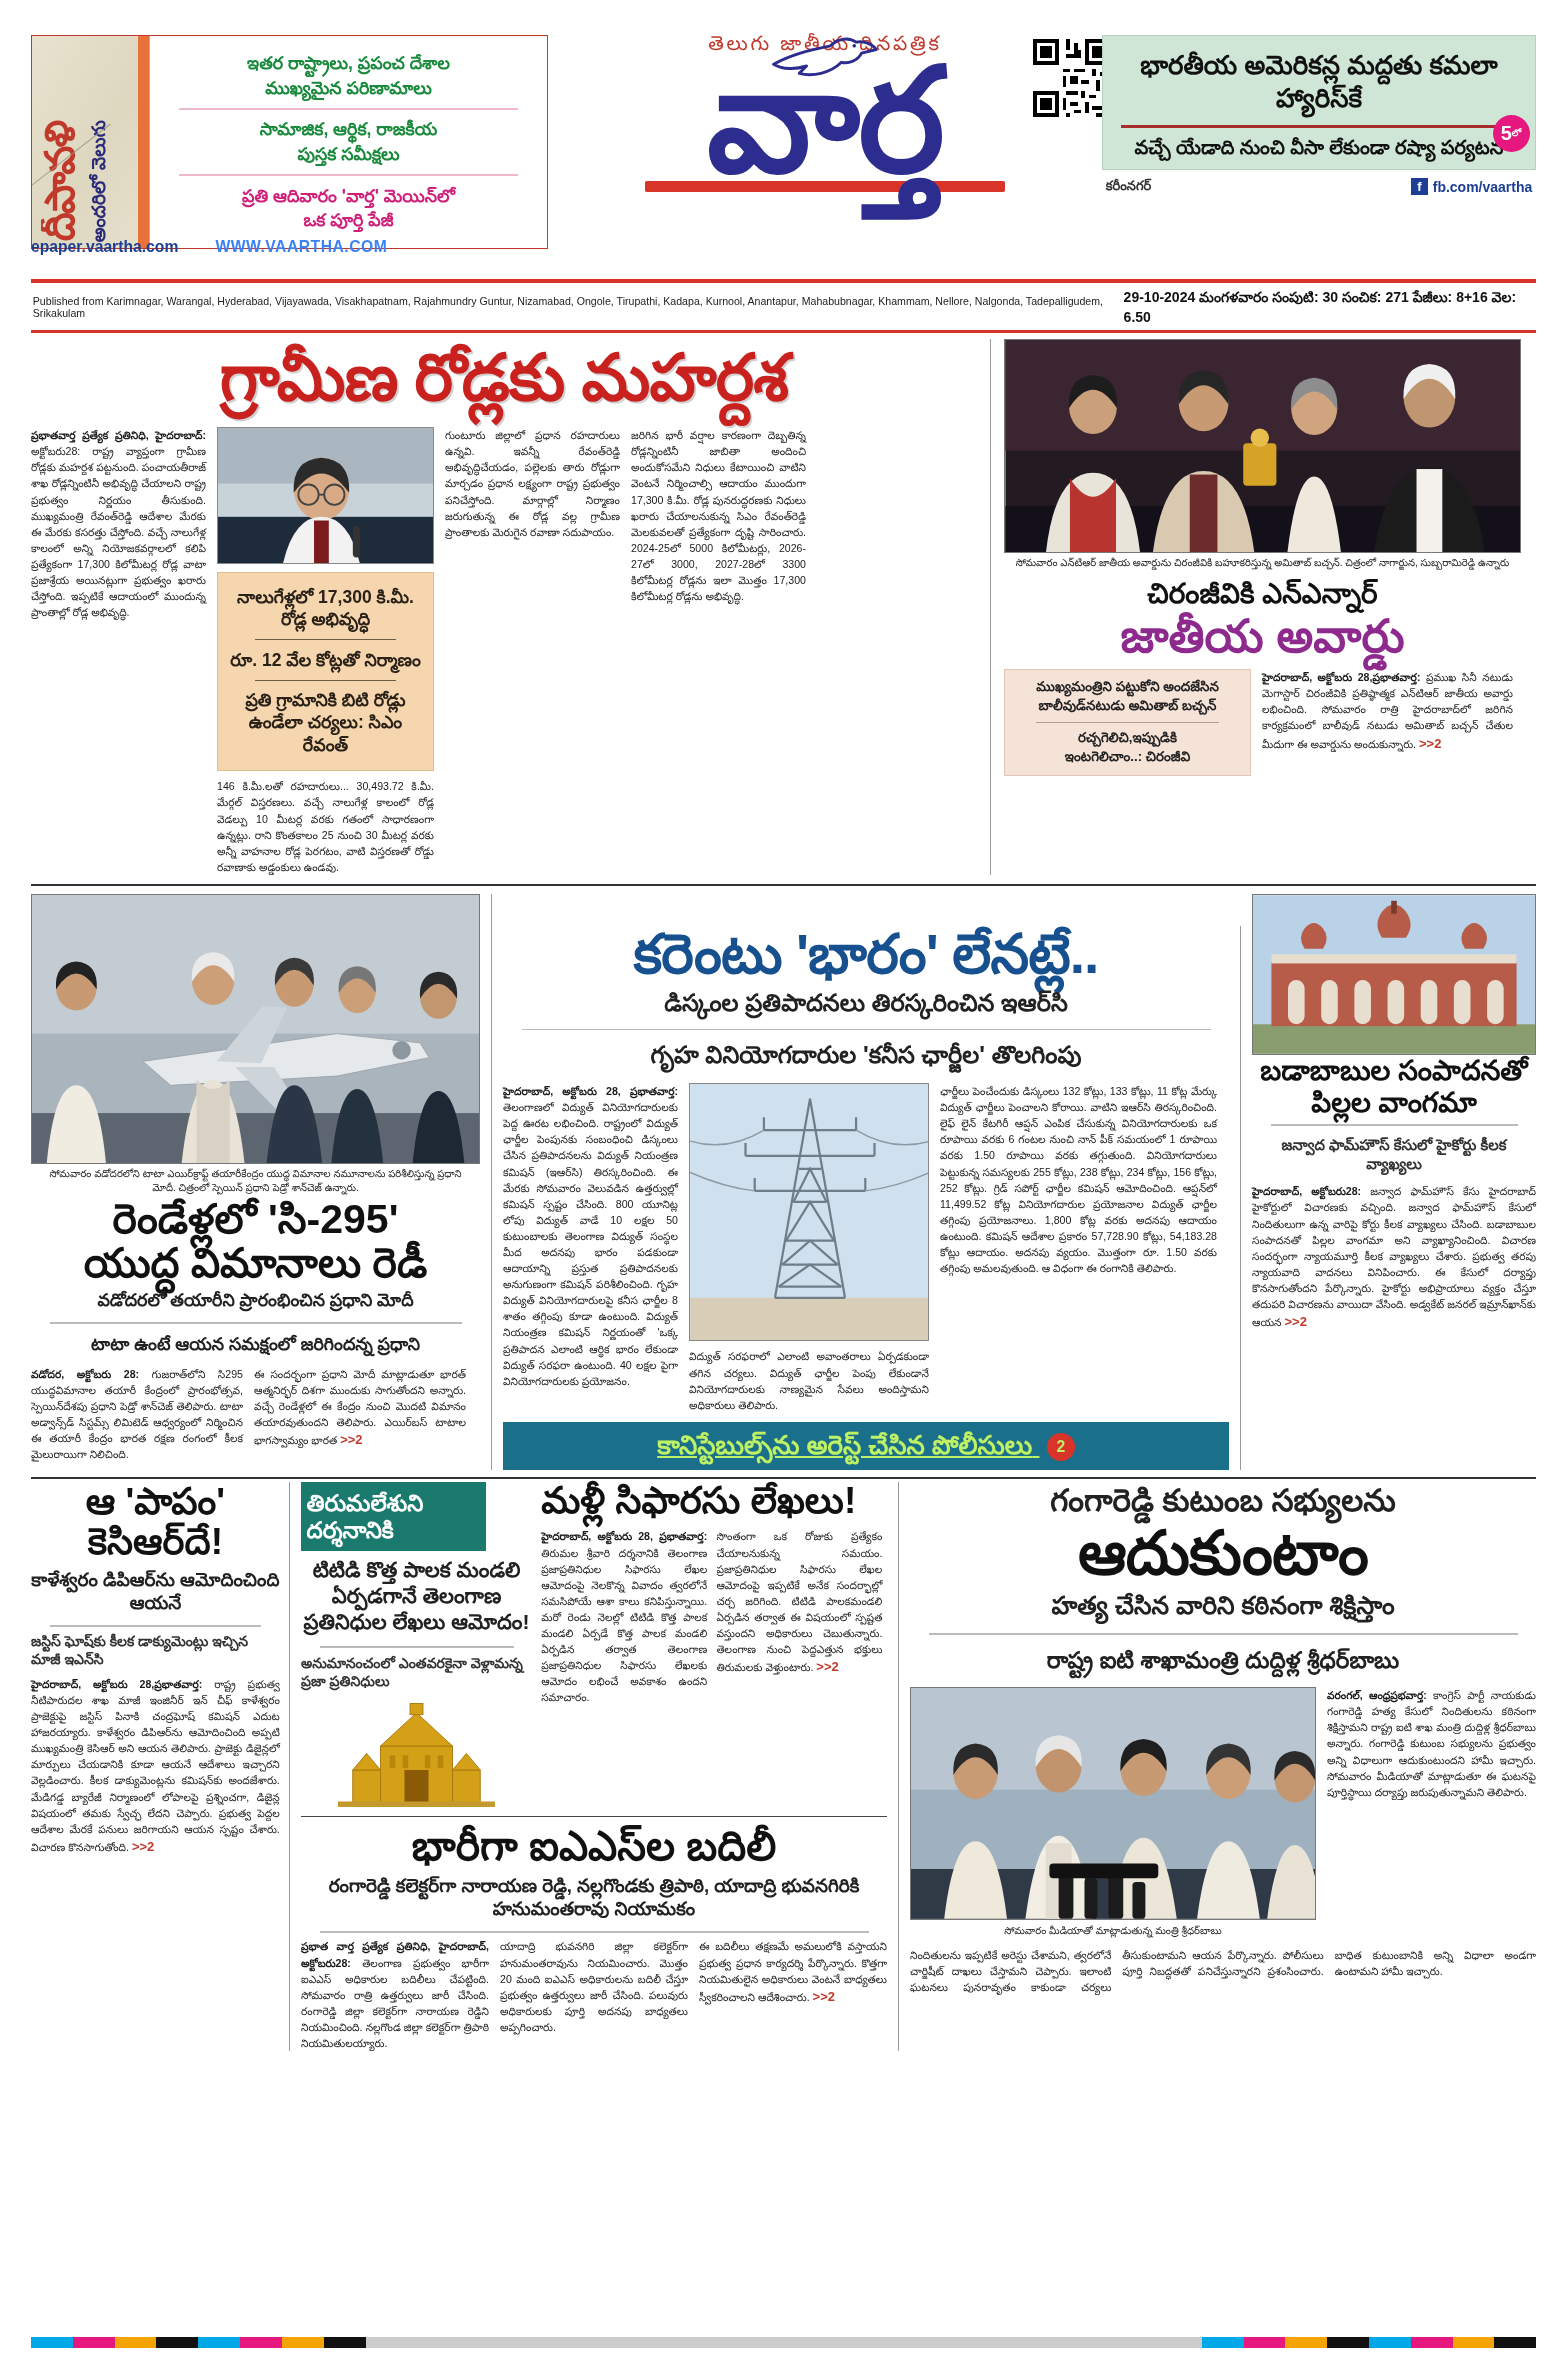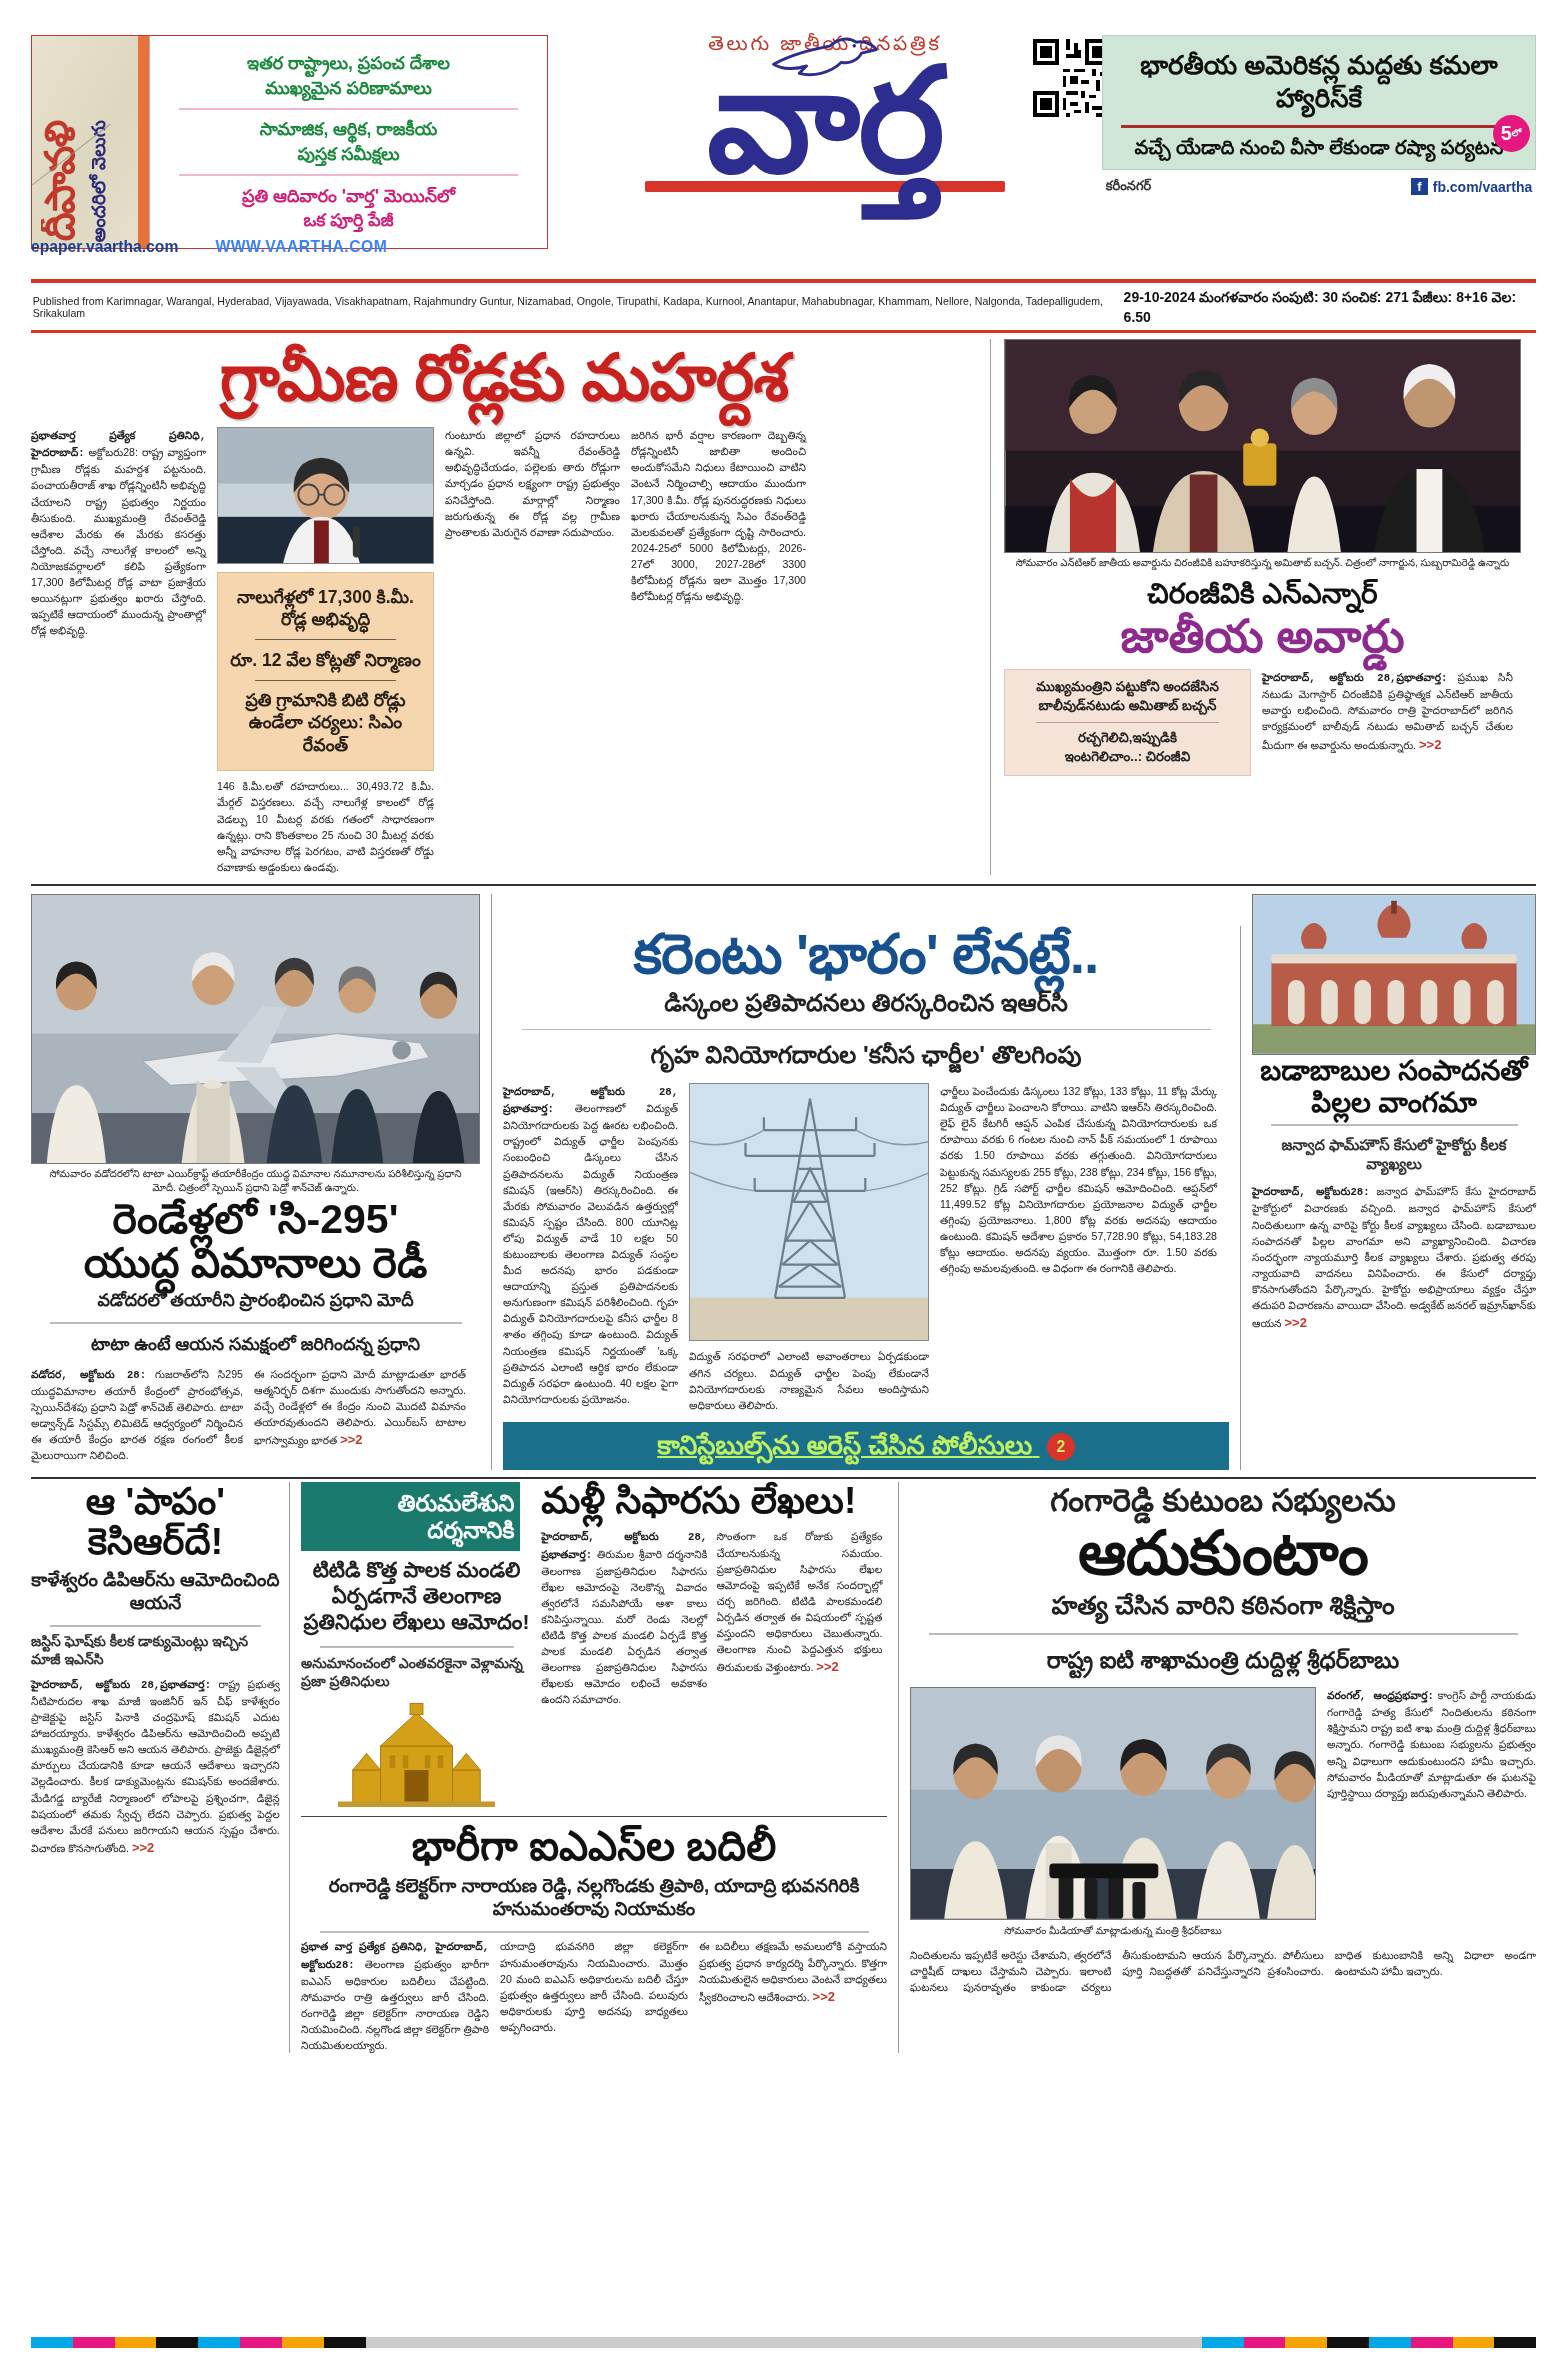--- a/index.html
+++ b/index.html
@@ -86,21 +86,21 @@
   .lead { padding-top: 5.5px; display: flex; }
   .lead-main { width: 960px; padding-right: 13px; border-right: 1.8px solid #999; }
   .lead-hl {
     font-size: 65px; font-weight: 700; color: #c9211e; text-align: center;
     line-height: 1.05; letter-spacing: -0.9px;
     text-shadow: 1.8px 1.8px 0 rgba(0,0,0,.18);
     padding: 5.5px 0 9.2px 0;
   }
   .lead-body { display: flex; gap: 11px; padding-top: 5.5px; }
   .col { font-size: 10.6px; line-height: 1.52; text-align: justify; color: #1a1a1a; }
-  .col .dateline { font-weight: 700; font-family: Liberation Mono, monospace; }
+  .col .dateline { font-weight: 700; }
   .c1 { width: 175px; }
   .c2 { width: 217px; }
   .c3 { width: 175px; }
   .c4 { width: 175px; }
   .lead-photo { width: 217px; height: 137px; border: 0.9px solid #888; overflow: hidden; position: relative; margin-bottom: 7.4px;
                 background: linear-gradient(160deg,#b9c4cd,#8d9aa6); }
   .hlbox {
     width: 217px; background: #f6d6ae; border: 0.9px solid #e0bd8f; padding: 13px 11px; text-align: center;
     font-size: 17.5px; font-weight: 700; line-height: 1.3; color: #2a2118; margin-bottom: 7.4px;
   }
@@ -136,22 +136,22 @@
   .more { color: #c0392b; font-weight: 700; font-size: 13px; }
 
   
   .bot { display: flex; border-top: 2.8px solid #333; margin-top: 7.4px; padding-top: 3px; }
   .bot-l { width: 268px; padding-right: 9.2px; border-right: 1.8px solid #999; }
   .bot-c { width: 609px; padding: 0 11px; border-right: 1.8px solid #999; }
   .bot-r { width: 637px; padding-left: 11px; }
   .bot-hl { text-align: center; font-size: 37px; font-weight: 700; line-height: 1.08; color: #111; }
   .bot-sub { text-align: center; font-size: 18.5px; font-weight: 700; line-height: 1.25; color: #222; padding: 5.5px 0; }
   .bot-sub3 { font-size: 14px; font-weight: 700; line-height: 1.3; color: #333; }
-  .tealtag { background: #1a7a6e; color: #fff; font-size: 23px; font-weight: 700; text-align: right;
-             padding: 7.4px 5.5px; line-height: 1.18; width: 219px; }
+  .tealtag { background: #1a7a6e; color: #fff; font-size: 23px; font-weight: 700; text-align: left;
+             padding: 7.4px 5.5px; line-height: 1.18; width: 185px; }
   .bigpink { text-align: center; font-size: 41px; font-weight: 700; color: #111; line-height: 1.05; }
   .huge-black { text-align: center; font-size: 61px; font-weight: 700; color: #111; line-height: 1.05; letter-spacing: -0.9px; }
 
   
   .colorstrip { position: absolute; left: 31px; right: 31px; bottom: 14.8px; display: flex; height: 11px; }
   .colorstrip i { flex: 1; }
 
   .svgwrap { display: block; }
 </style>
 </head>

